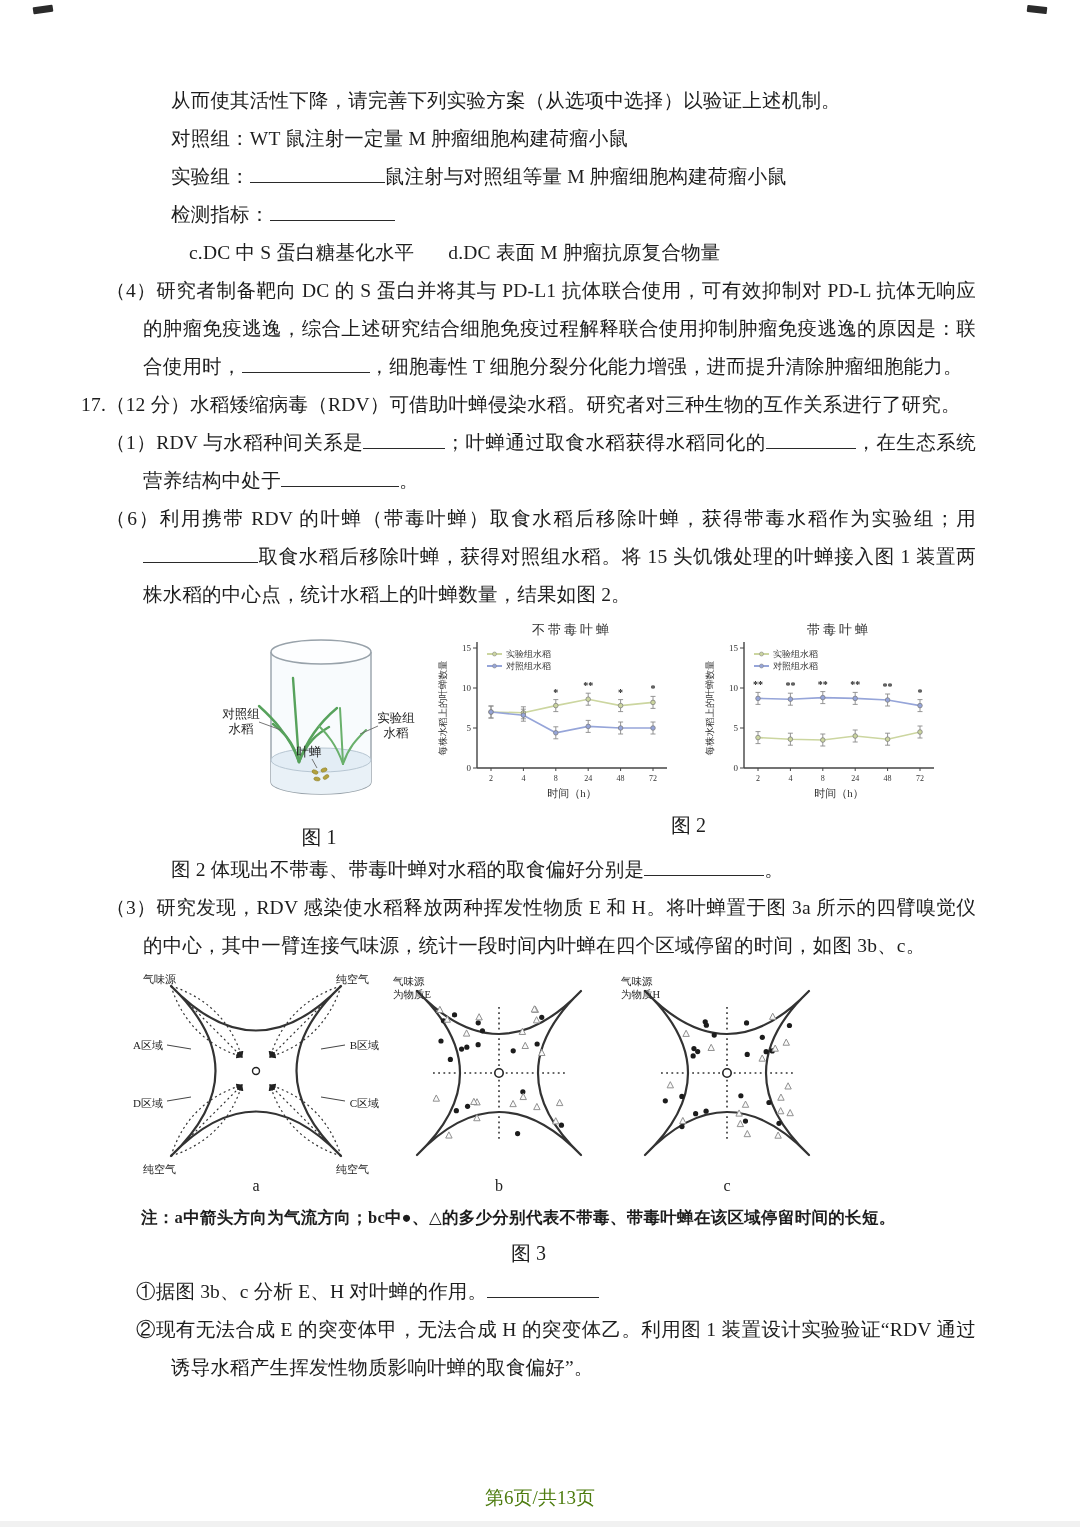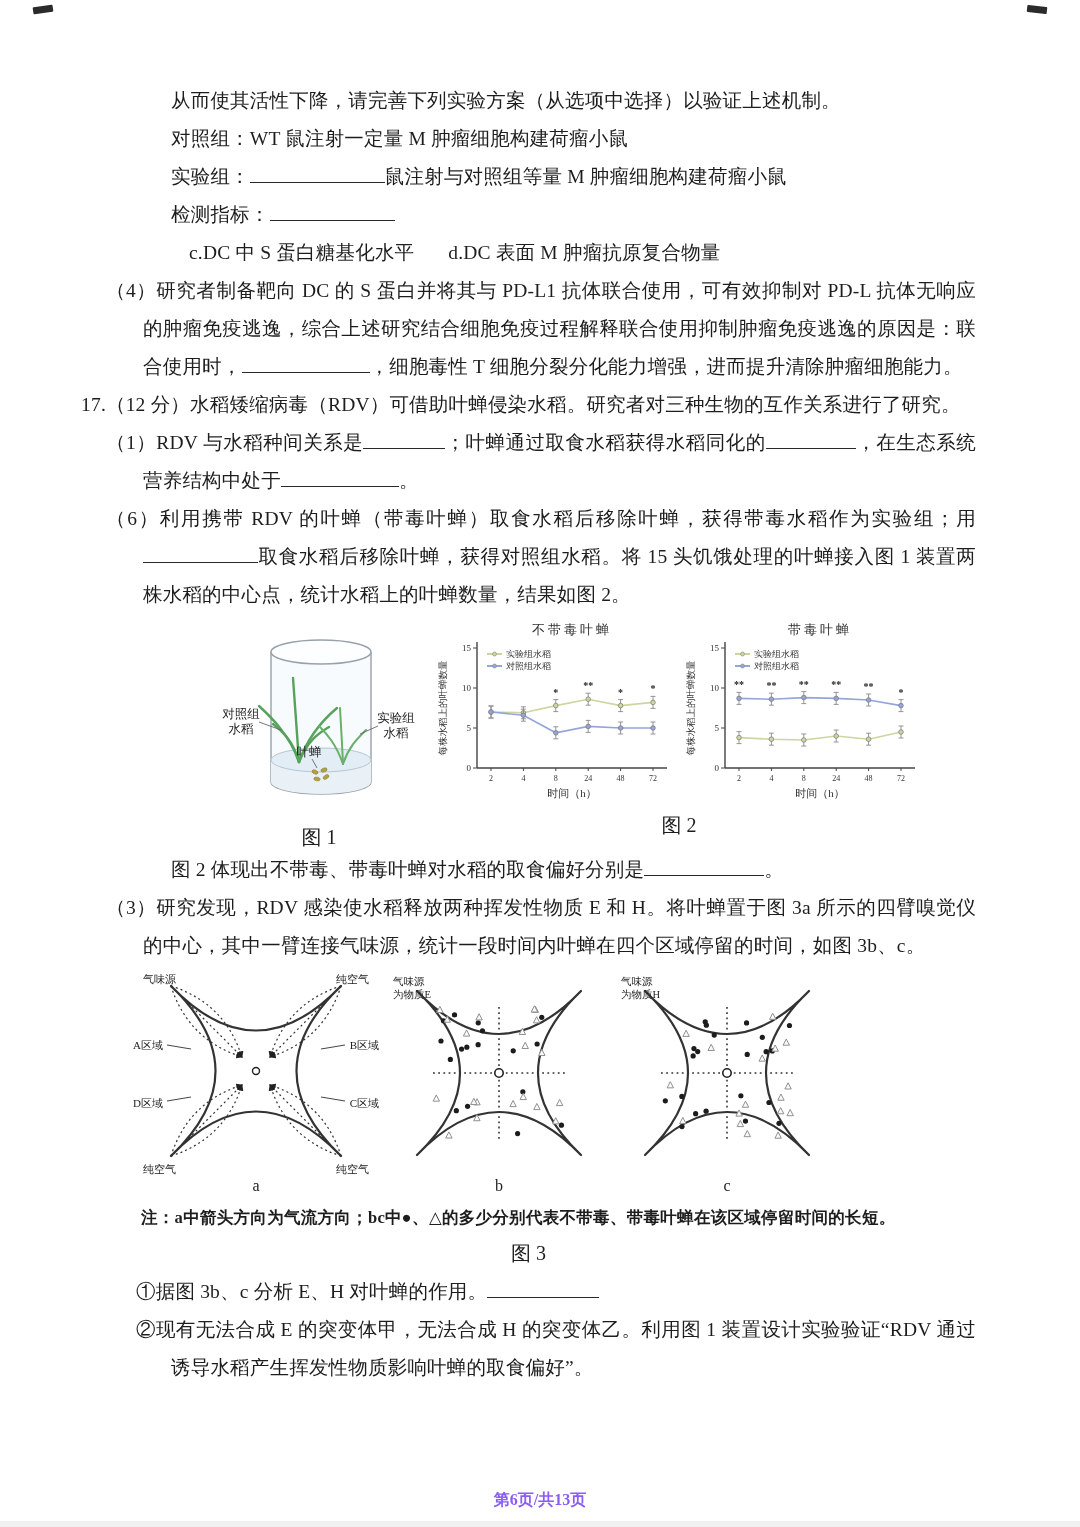--- a/index.html
+++ b/index.html
@@ -9,26 +9,26 @@
   .cm-l{left:33px;transform:rotate(-8deg);}
   .cm-r{right:33px;transform:rotate(7deg);}
   .content{position:absolute;left:81px;top:82px;width:895px;}
   .p{font-size:19.5px;line-height:38px;text-align:justify;letter-spacing:.2px;}
   .blank{display:inline-block;border-bottom:1.7px solid #2a2a2a;height:15px;}
   .sp{display:inline-block;}
   .u{text-decoration:underline;text-underline-offset:3px;}
   .fig-row{display:flex;margin-left:138px;margin-top:8px;align-items:flex-start;}
   .figcol{width:200px;}
   .chartzone{margin-left:16px;}
-  .chartpair{display:flex;gap:8px;}
+  .chartpair{display:flex;gap:27px;}
   .caption{font-size:20px;text-align:center;margin-top:4px;}
   .fig3-row{display:flex;margin-left:50px;gap:8px;margin-top:6px;}
   .note{font-size:16.5px;font-weight:bold;padding-left:60px;line-height:30px;margin-top:4px;letter-spacing:.3px;}
   .fig3cap{text-align:center;font-size:20px;line-height:40px;}
-  .footer{position:absolute;left:0;right:0;bottom:16px;text-align:center;font-size:16px;color:#8b5cf6;font-weight:bold;}
+  .footer{position:absolute;left:0;right:0;bottom:16px;text-align:center;font-size:19px;color:#4d7c0f;}
   .btmstrip{position:absolute;left:0;right:0;bottom:0;height:6px;background:#f1f1f1;}
   svg{display:block;}
 </style>
 </head>
 <body>
 
 <div class="page">
   <div class="cropmark cm-l"></div>
   <div class="cropmark cm-r"></div>
 

